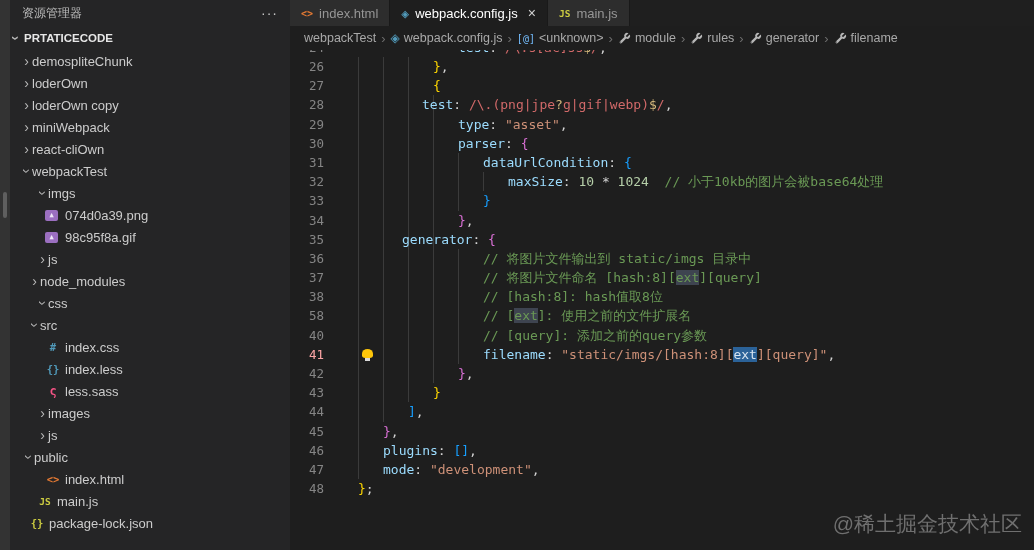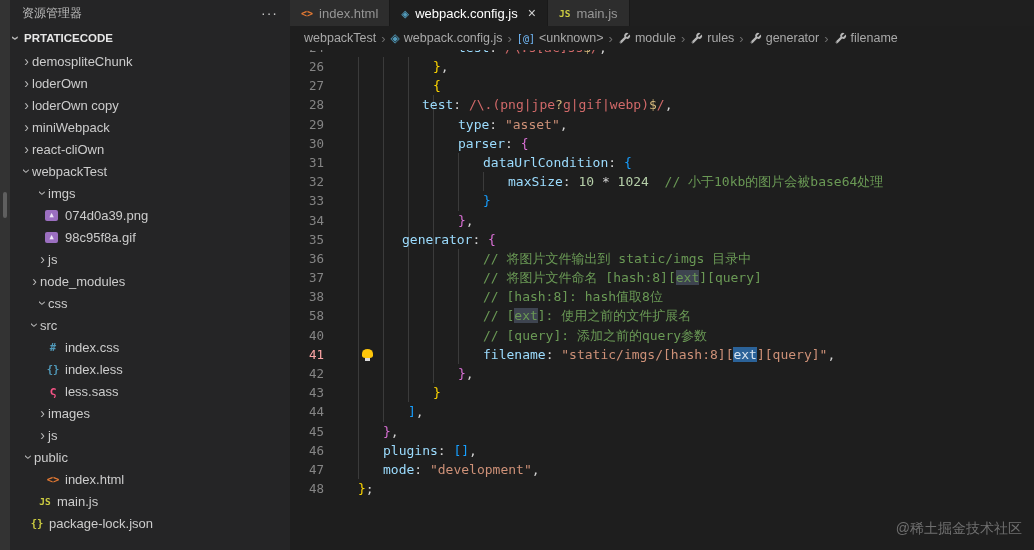--- a/index.html
+++ b/index.html
@@ -64,21 +64,21 @@
     background:repeating-linear-gradient(to right,#3b3b3b 0,#3b3b3b 1px,transparent 1px,transparent 25px);}
   .codetext{position:absolute;left:68px;top:0;white-space:pre;}
   .bulb{position:absolute;left:72px;top:4px;width:11px;height:9px;background:#fec60a;border-radius:50% 50% 30% 30%;}
   .bulb::after{content:"";position:absolute;left:3px;top:9px;width:5px;height:3px;background:#d9d9d9;}
   .k{color:#9cdcfe;} .p{color:#d4d4d4;} .s{color:#ce9178;} .n{color:#b5cea8;} .c{color:#6a9955;}
   .b1{color:#ffd700;} .b2{color:#da70d6;} .b3{color:#179fff;}
   .r{color:#d16969;} .r2{color:#d7ba7d;}
   .shl{color:#d7e4f0;background:#2b6298;}
   .chl{color:#6a9955;background:#3e4450;}
 
-  .watermark{position:absolute;right:12px;bottom:12px;color:#6f6f6f;font-size:14px;}
+  .watermark{position:absolute;right:12px;bottom:12px;color:#6f6f6f;font-size:21px;}
 </style>
 </head>
 <body>
 
 <div id="stage">
 
   <div class="activity">
     <div class="frag"></div>
   </div>
 

